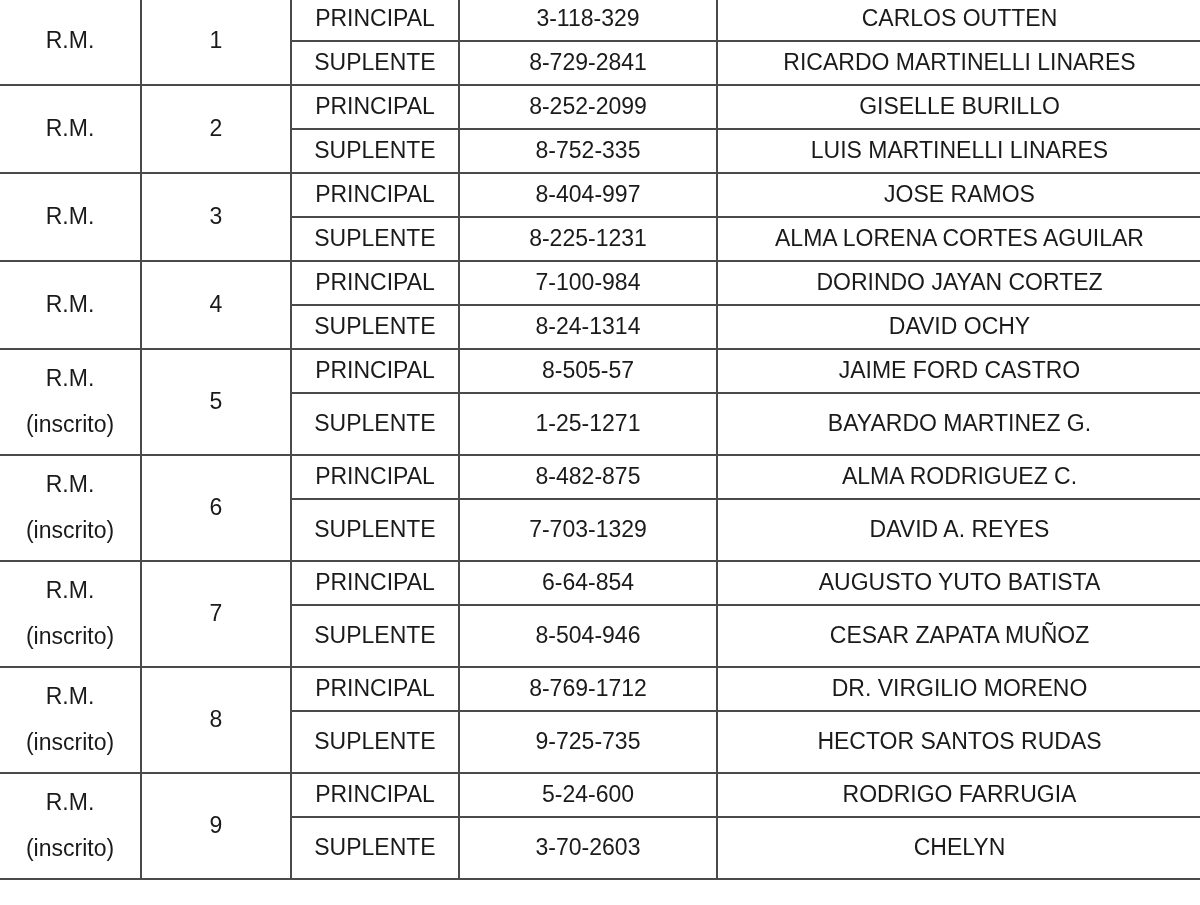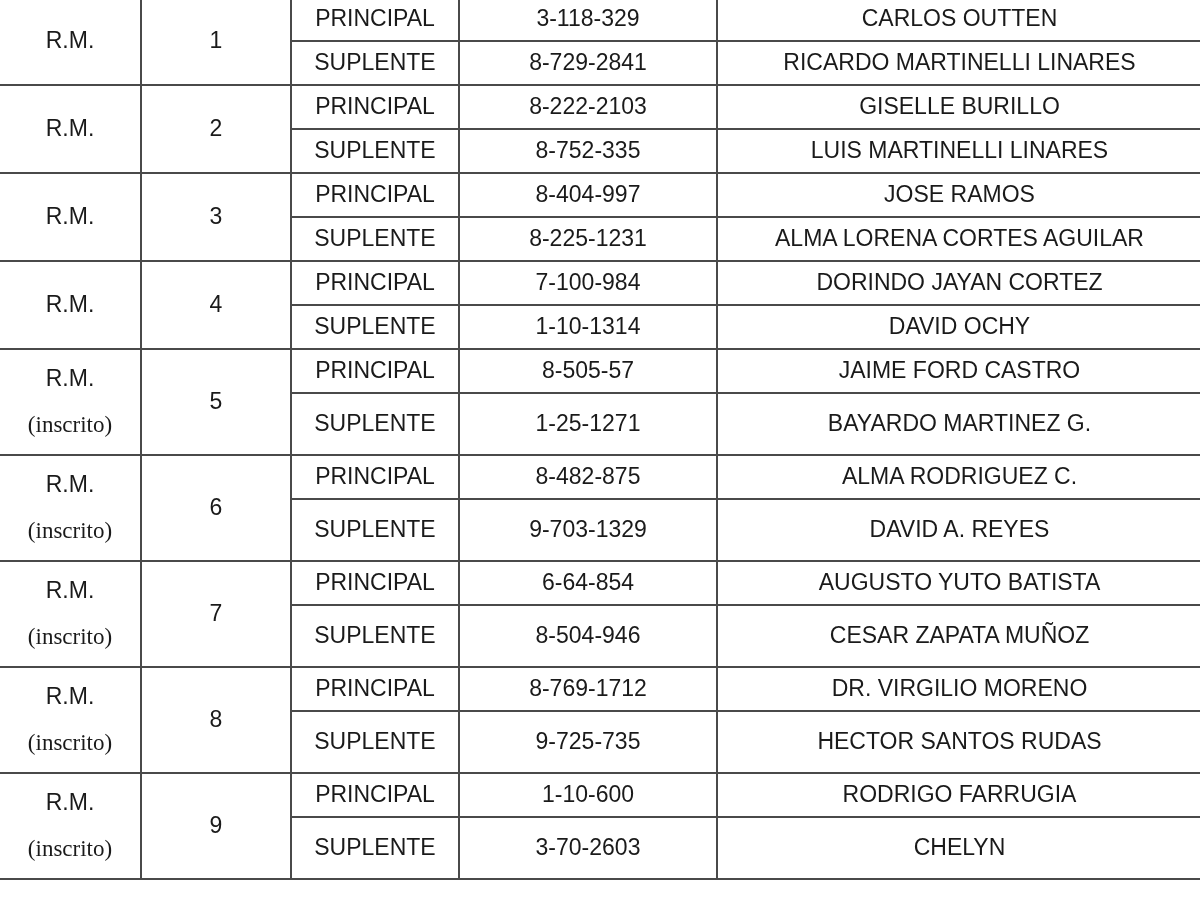--- a/index.html
+++ b/index.html
@@ -36,21 +36,21 @@
     }
     col.c-party { width: 141px; }
     col.c-num { width: 150px; }
     col.c-role { width: 168px; }
     col.c-id { width: 258px; }
     col.c-name { width: 485px; }
     tr.r-short td { height: 42px; }
     tr.r-tall td { height: 60px; }
     td.party { border-left: none; }
     .party-line { display: block; }
-    .party-line + .party-line { margin-top: 18px; font-family: Liberation Serif, serif; }
+    .party-line + .party-line { margin-top: 18px; }
   </style>
 </head>
 <body>
 
 <div class="table-wrap">
   <table>
     <colgroup>
       <col class="c-party">
         <col class="c-num">
         <col class="c-role">
@@ -73,21 +73,21 @@
         <td>8-729-2841</td>
         <td>RICARDO MARTINELLI LINARES</td>
       </tr>
 
       <tr class="r-short">
         <td rowspan="2" class="party">
           <span class="party-line">R.M.</span>
         </td>
         <td rowspan="2">2</td>
         <td>PRINCIPAL</td>
-        <td>8-222-2103</td>
+        <td>8-252-2099</td>
         <td>GISELLE BURILLO</td>
       </tr>
       <tr class="r-short">
         <td>SUPLENTE</td>
         <td>8-752-335</td>
         <td>LUIS MARTINELLI LINARES</td>
       </tr>
 
       <tr class="r-short">
         <td rowspan="2" class="party">
@@ -108,21 +108,21 @@
         <td rowspan="2" class="party">
           <span class="party-line">R.M.</span>
         </td>
         <td rowspan="2">4</td>
         <td>PRINCIPAL</td>
         <td>7-100-984</td>
         <td>DORINDO JAYAN CORTEZ</td>
       </tr>
       <tr class="r-short">
         <td>SUPLENTE</td>
-        <td>1-10-1314</td>
+        <td>8-24-1314</td>
         <td>DAVID OCHY</td>
       </tr>
 
       <tr class="r-short">
         <td rowspan="2" class="party">
           <span class="party-line">R.M.</span>
           <span class="party-line">(inscrito)</span>
         </td>
         <td rowspan="2">5</td>
         <td>PRINCIPAL</td>
@@ -140,21 +140,21 @@
           <span class="party-line">R.M.</span>
           <span class="party-line">(inscrito)</span>
         </td>
         <td rowspan="2">6</td>
         <td>PRINCIPAL</td>
         <td>8-482-875</td>
         <td>ALMA RODRIGUEZ C.</td>
       </tr>
       <tr class="r-tall">
         <td>SUPLENTE</td>
-        <td>9-703-1329</td>
+        <td>7-703-1329</td>
         <td>DAVID A. REYES</td>
       </tr>
 
       <tr class="r-short">
         <td rowspan="2" class="party">
           <span class="party-line">R.M.</span>
           <span class="party-line">(inscrito)</span>
         </td>
         <td rowspan="2">7</td>
         <td>PRINCIPAL</td>
@@ -183,21 +183,21 @@
         <td>HECTOR SANTOS RUDAS</td>
       </tr>
 
       <tr class="r-short">
         <td rowspan="2" class="party">
           <span class="party-line">R.M.</span>
           <span class="party-line">(inscrito)</span>
         </td>
         <td rowspan="2">9</td>
         <td>PRINCIPAL</td>
-        <td>1-10-600</td>
+        <td>5-24-600</td>
         <td>RODRIGO FARRUGIA</td>
       </tr>
       <tr class="r-tall">
         <td>SUPLENTE</td>
         <td>3-70-2603</td>
         <td>CHELYN</td>
       </tr>
     </tbody>
   </table>
 </div>

